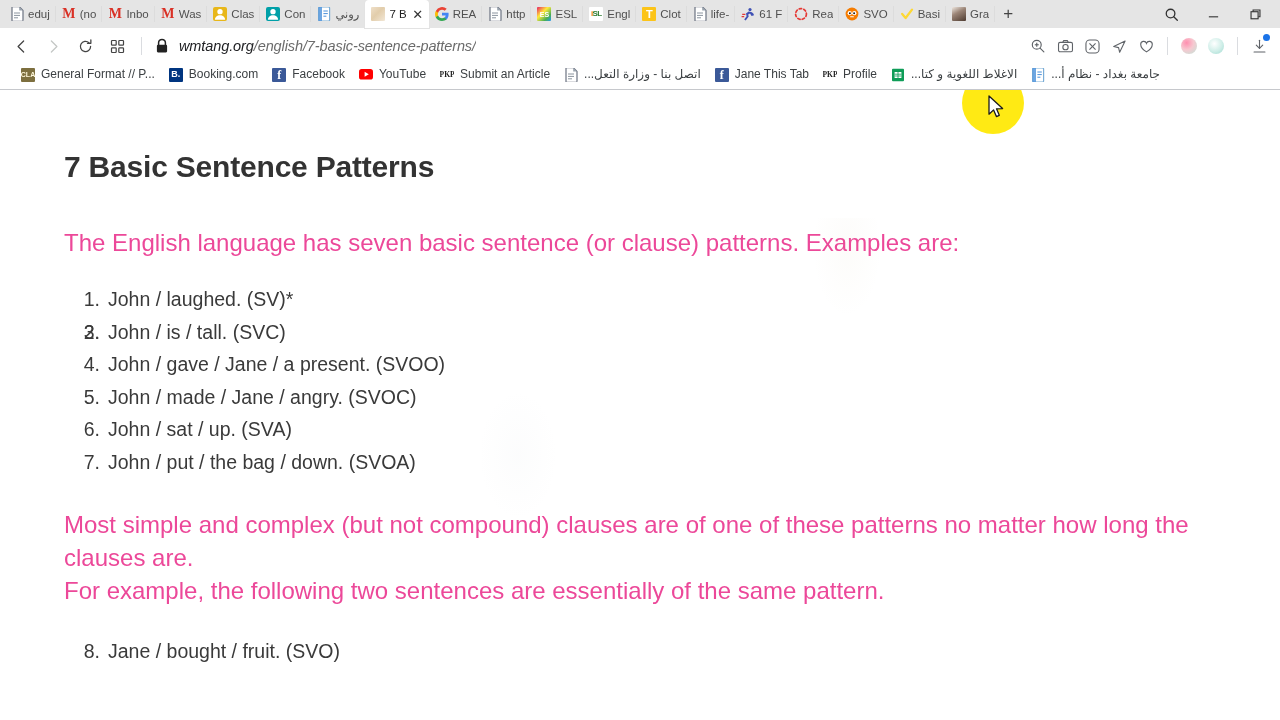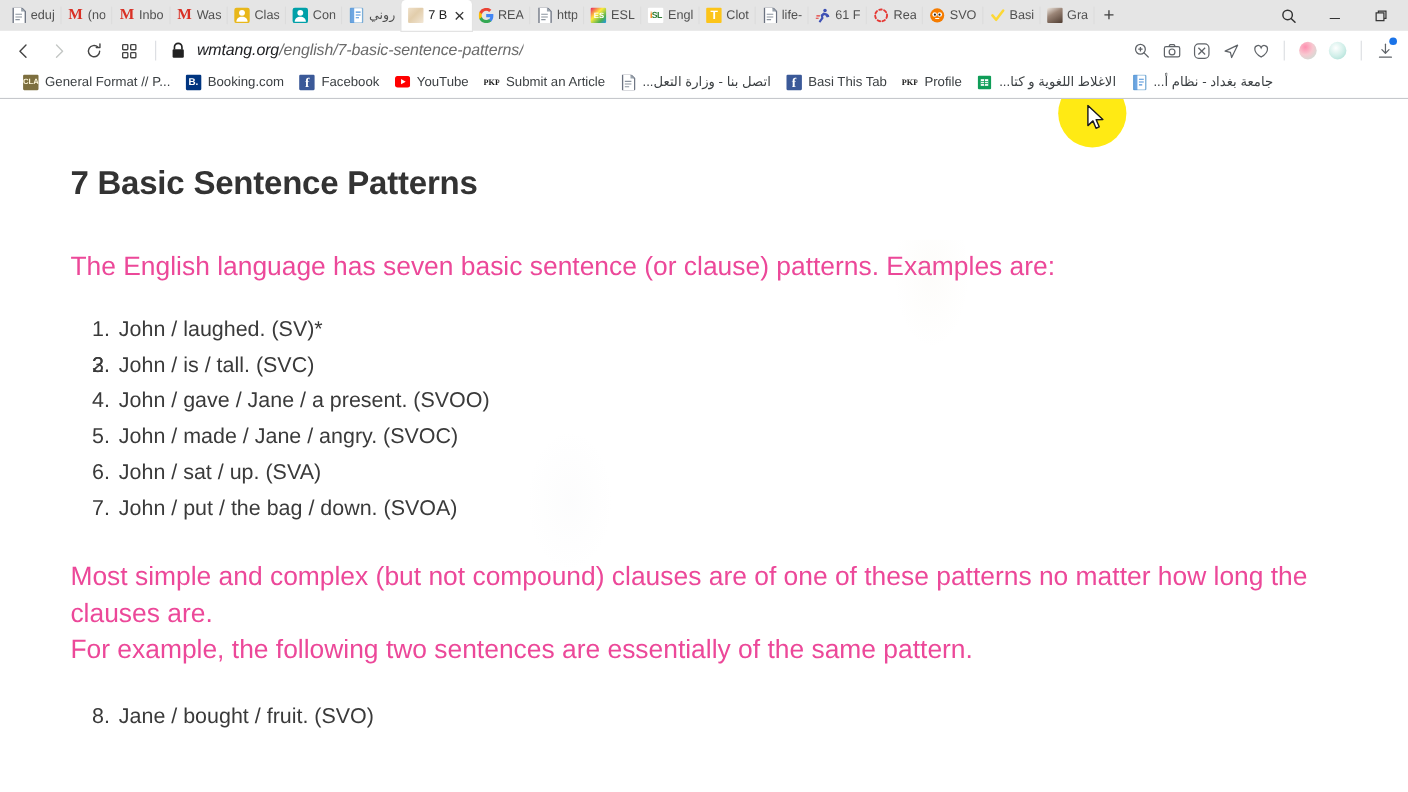--- a/index.html
+++ b/index.html
@@ -453,21 +453,21 @@
           <svg viewBox="0 0 14 16">
             <path d="M2 0.6h7.2L13 4.4v11H2z" fill="#ffffff" stroke="#6b7280" stroke-width="1.2"></path>
             <path d="M9.2 0.6v3.8H13" fill="#9aa3ad"></path>
             <path d="M4 7h6M4 9.4h6M4 11.8h4" stroke="#8b949e" stroke-width="1"></path>
           </svg>
         </span>
         <span class="bm-label rtl">اتصل بنا - وزارة التعل...</span>
       </div>
       <div class="bm">
         <span class="favicon" style="background: rgb(59, 89, 152); color: rgb(255, 255, 255); font-family: &quot;Liberation Serif&quot;, serif; font-size: 12px;">f</span>
-        <span class="bm-label">Basi This Tab</span>
+        <span class="bm-label">Jane This Tab</span>
       </div>
       <div class="bm">
         <span class="favicon" style="background: rgb(255, 255, 255); color: rgb(26, 26, 26); font-size: 7.5px; font-family: &quot;Liberation Serif&quot;, serif;">PKP</span>
         <span class="bm-label">Profile</span>
       </div>
       <div class="bm">
         <span class="favicon">
           <svg viewBox="0 0 14 14">
             <rect x="1" y="0.8" width="12" height="12.4" rx="1" fill="#0f9d58"></rect>
             <rect x="3.6" y="4" width="6.8" height="6" fill="#ffffff"></rect>

